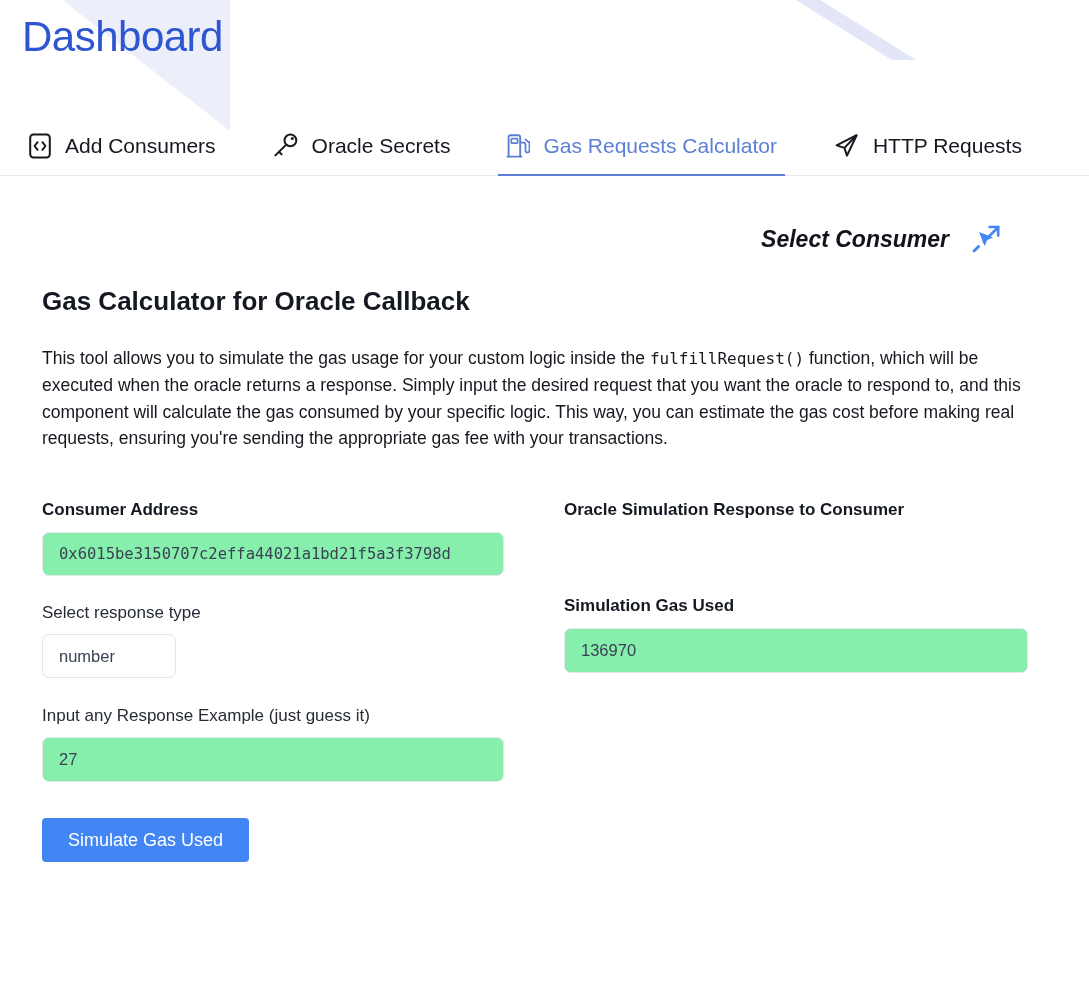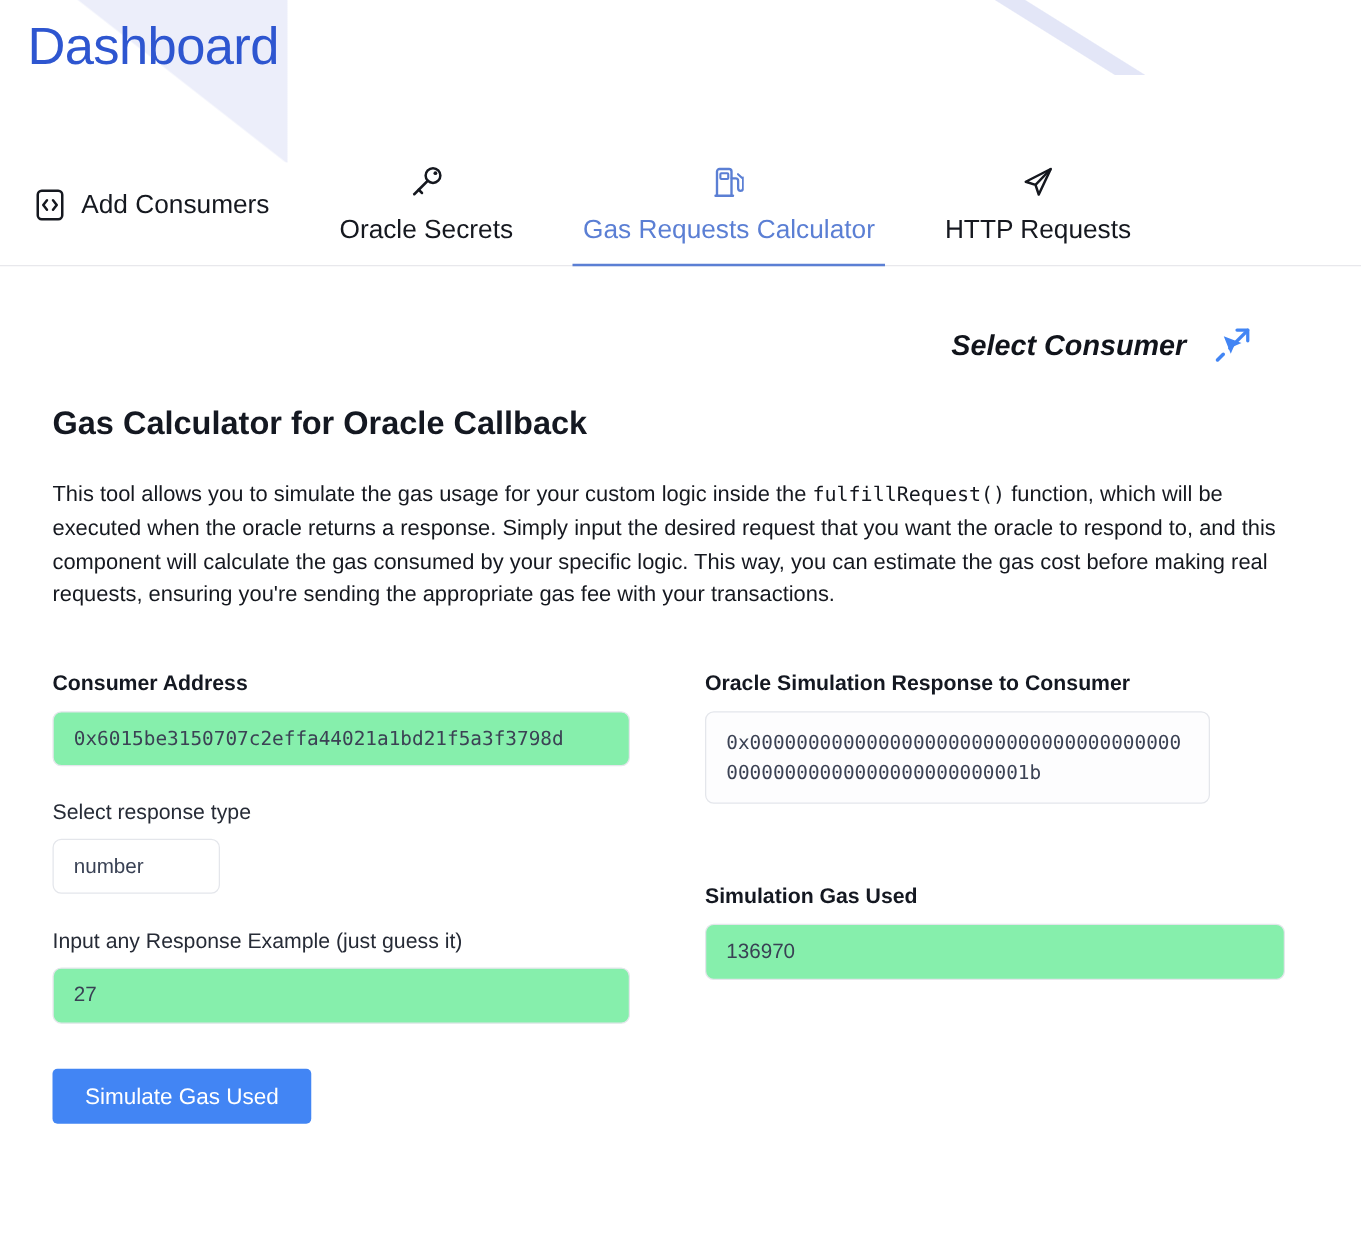--- a/index.html
+++ b/index.html
@@ -62,21 +62,21 @@
     padding: 12px 26px 16px 8px;
     font-size: 21px;
     color: #15181f;
     cursor: pointer;
     background: none;
     border: none;
     font-family: inherit;
     position: relative;
     white-space: nowrap;
   }
-  .tab + .tab { margin-left: 22px; flex-direction: column; }
+  .tab + .tab { margin-left: 22px; }
   .tab.active { color: #5b7fd4; }
   .tab.active::after {
     content: "";
     position: absolute;
     left: 0; right: 18px; bottom: -1px;
     height: 2px;
     background: #5b7fd4;
   }
   .tab .tab-icon { display: flex; align-items: center; justify-content: center; flex: none; }
 
@@ -312,21 +312,20 @@
           <div class="field-label-normal">Input any Response Example (just guess it)</div>
           <input class="txt-input sans w-resp" type="text" value="27" style="">
         </div>
 
       </div>
 
       <div class="col">
 
         <div>
           <div class="field-label-bold">Oracle Simulation Response to Consumer</div>
-          <div class="bytes-box w-bytes">0x000000000000000000000000000000000000000000000000000000000000001b</div>
         </div>
 
         <div class="gap-right-1"></div>
 
         <div>
           <div class="field-label-bold">Simulation Gas Used</div>
           <input class="txt-input sans w-gas" type="text" readonly="" value="136970" style="">
         </div>
 
       </div>

